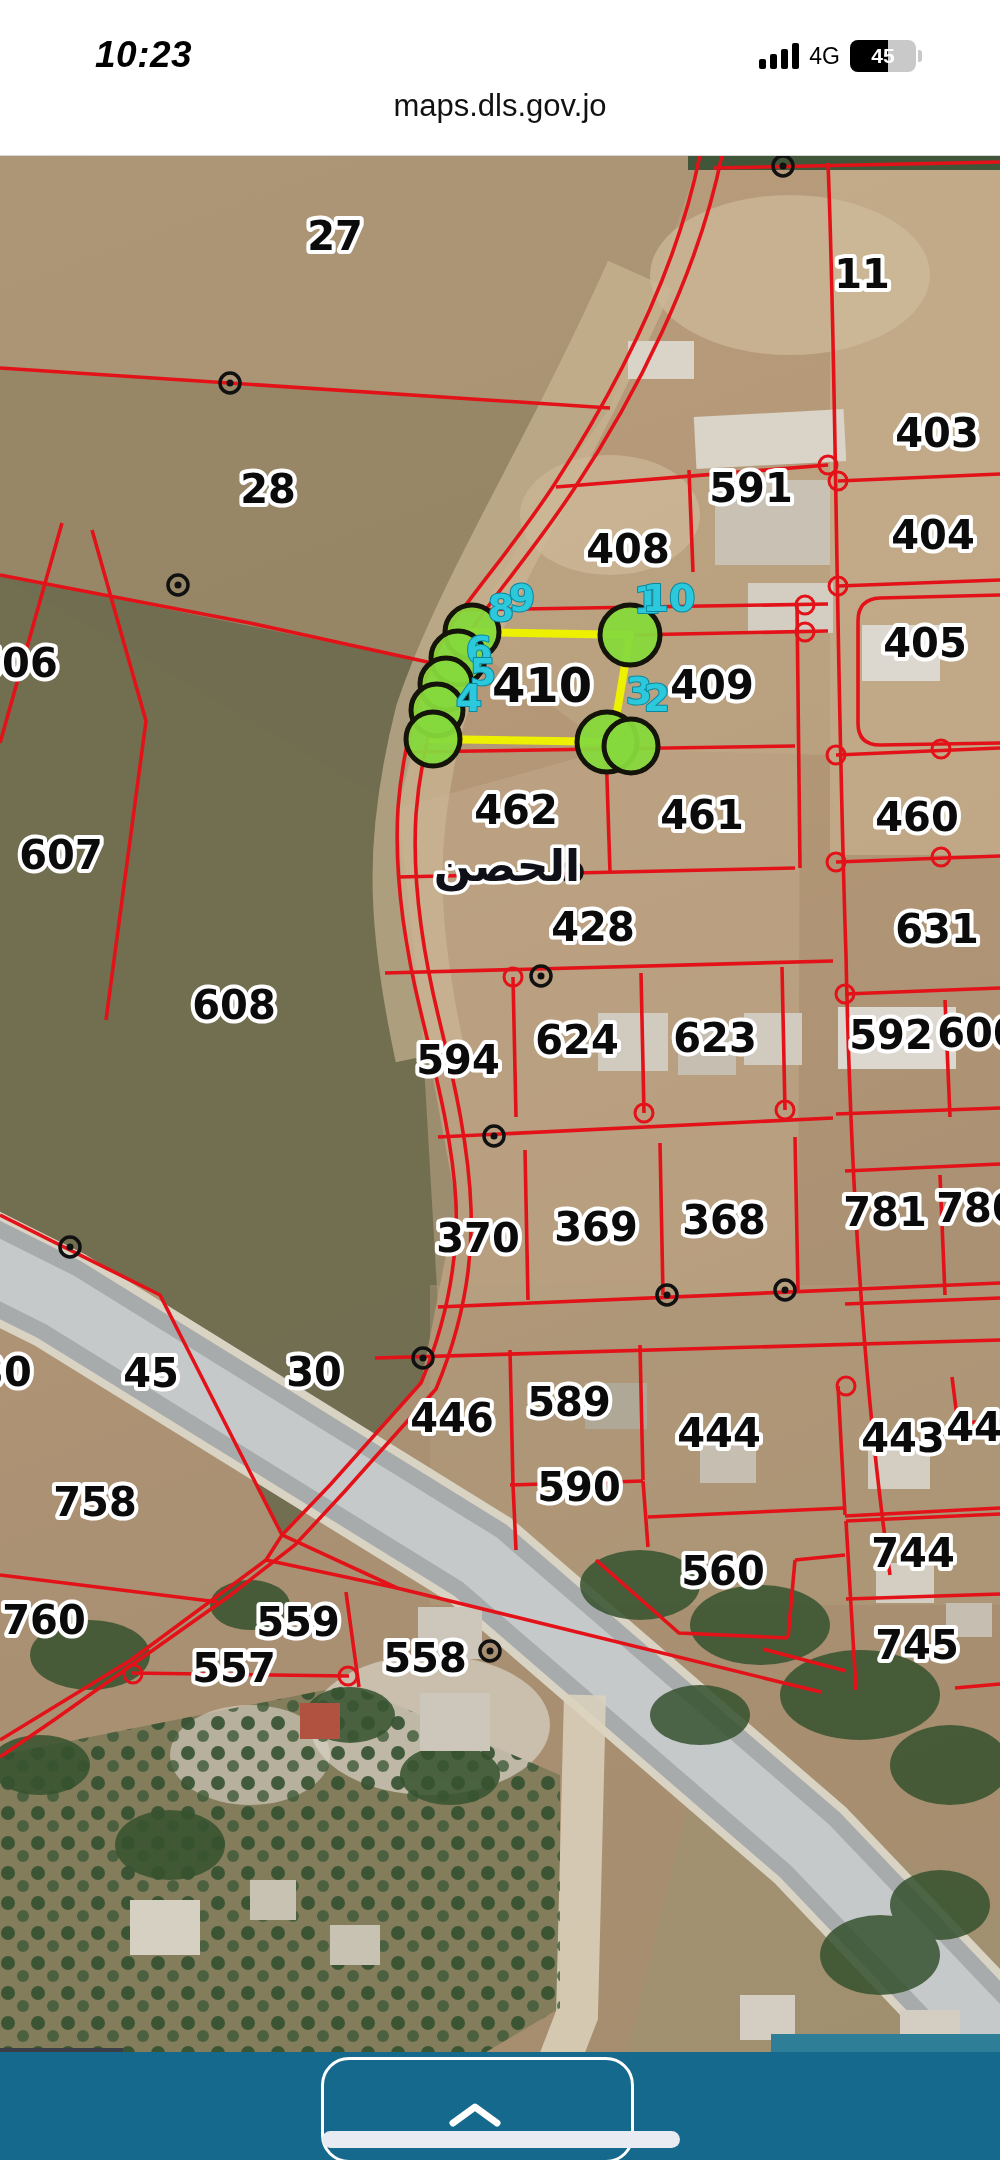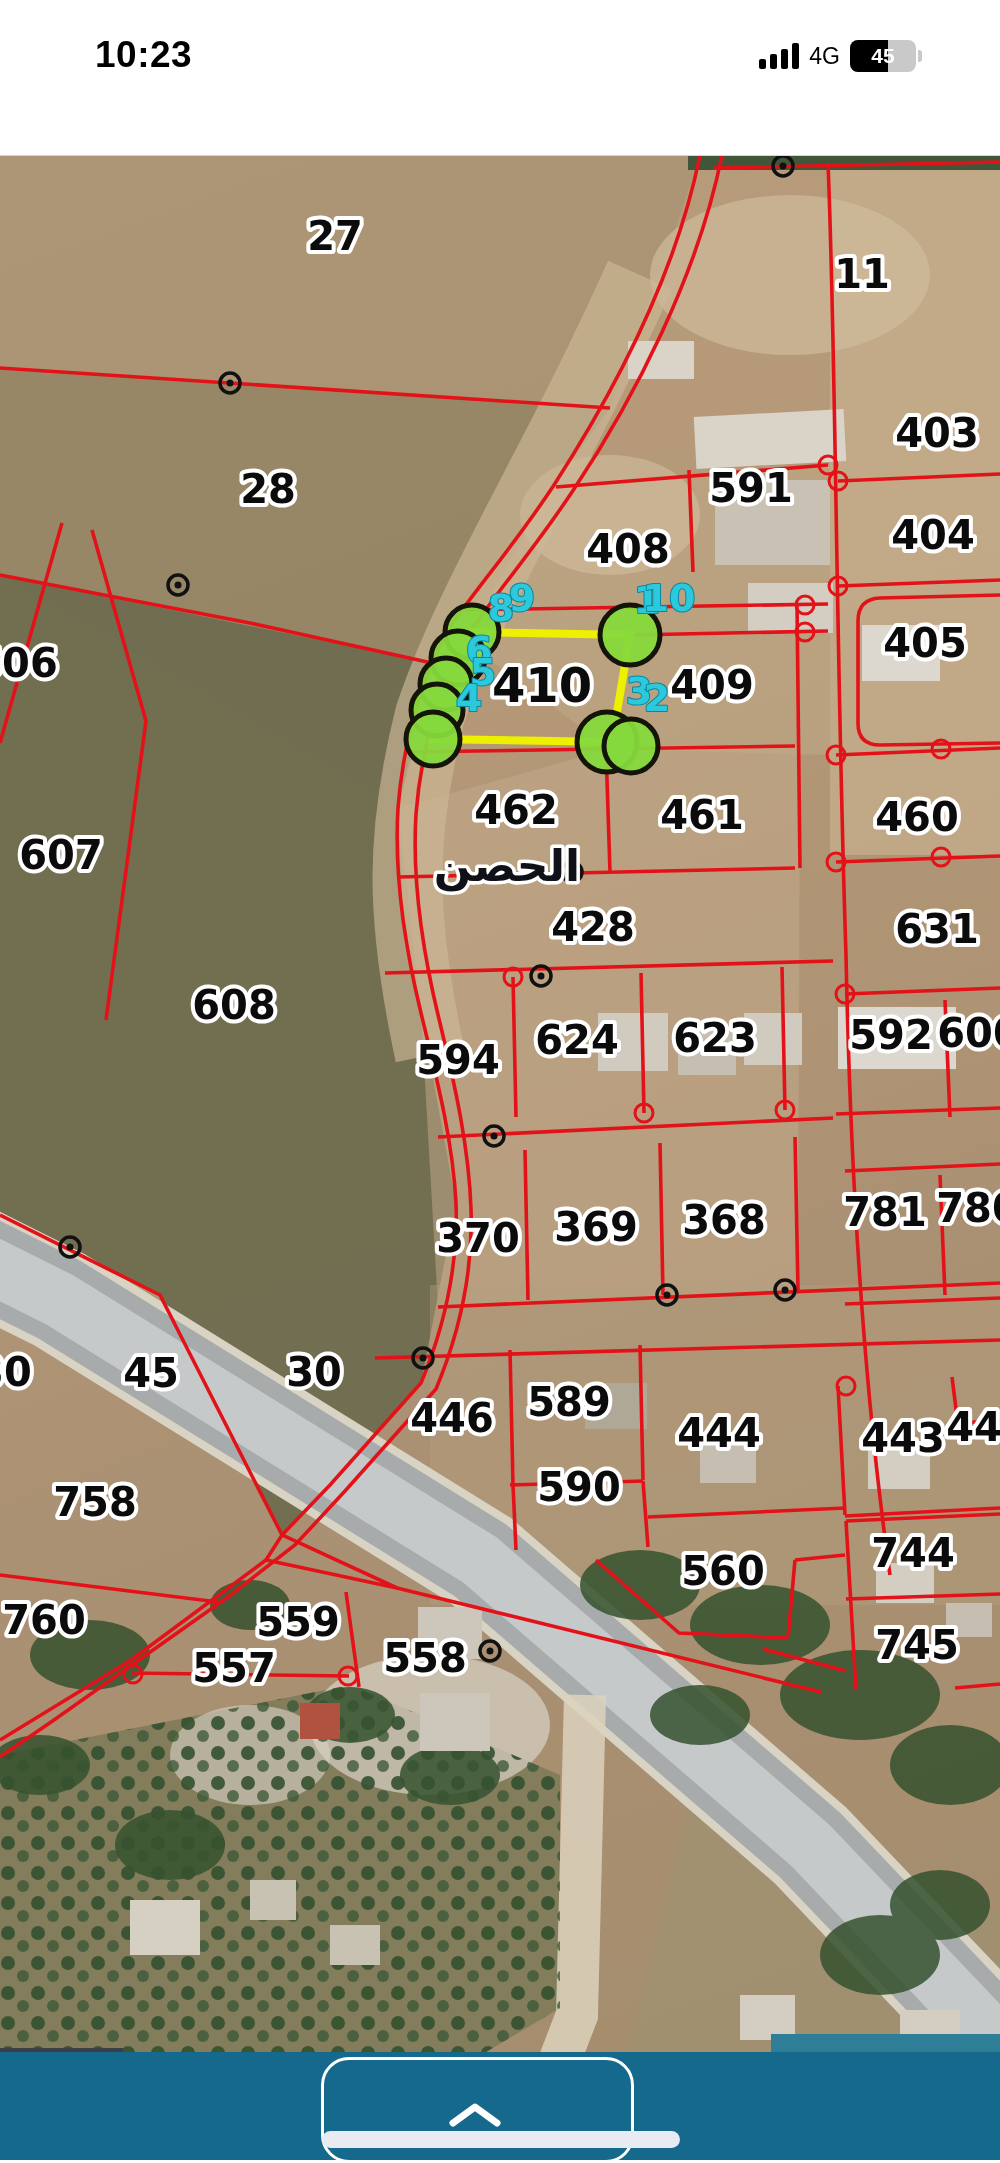--- a/index.html
+++ b/index.html
@@ -1,20 +1,20 @@
 <!DOCTYPE html>
 <html><head>
 <meta charset="utf-8">
 <style>
   html,body{margin:0;padding:0;width:1000px;height:2163px;overflow:hidden;
     background:#fff;font-family:"Liberation Sans",sans-serif;}
   
   #header{position:absolute;left:0;top:0;width:1000px;height:155px;background:#fff;
     border-bottom:1px solid #d6d6d6;z-index:30;}
-  #time{position:absolute;left:95px;top:34px;font-size:37px;font-weight:700;color:#000;letter-spacing:.5px;}
+  #time{position:absolute;left:95px;top:34px;font-size:37px;font-weight:700;color:#000;letter-spacing:.5px;font-style:italic;}
   #status-right{position:absolute;right:78px;top:40px;display:flex;align-items:center;gap:10px;}
   #signal{display:flex;align-items:flex-end;gap:4px;height:26px;}
   #signal .bar{width:7px;background:#000;border-radius:2px;}
   #network{font-size:23px;color:#000;font-weight:400;}
   #battery{position:relative;width:66px;height:32px;border-radius:8px;background:#c9c9c9;overflow:hidden;}
   #battery .fill{position:absolute;left:0;top:0;bottom:0;width:58%;background:#000;}
   #battery .pct{position:absolute;inset:0;display:flex;align-items:center;justify-content:center;
     color:#fff;font-size:21px;font-weight:700;}
   #battery-nub{width:4px;height:12px;background:#c9c9c9;border-radius:0 3px 3px 0;margin-left:2px;}
   #url-bar{position:absolute;left:0;top:88px;width:1000px;text-align:center;
@@ -61,20 +61,21 @@
     </div>
     <div id="network">4G</div>
     <div style="display:flex;align-items:center;">
       <div id="battery">
         <div class="fill"></div>
         <div class="pct">45</div>
       </div>
       <div id="battery-nub"></div>
     </div>
   </div>
+  <div id="url-bar">maps.dls.gov.jo</div>
 </div>
 
 <div id="map">
 <svg id="map-svg" width="1000" height="2008" viewBox="0 0 1000 2008">
   <defs>
     <pattern id="orch" width="30" height="30" patternUnits="userSpaceOnUse">
       <circle cx="8" cy="8" r="7" fill="#33502f"></circle>
       <circle cx="23" cy="21" r="6" fill="#3a5735" opacity=".85"></circle>
     </pattern>
   </defs>

